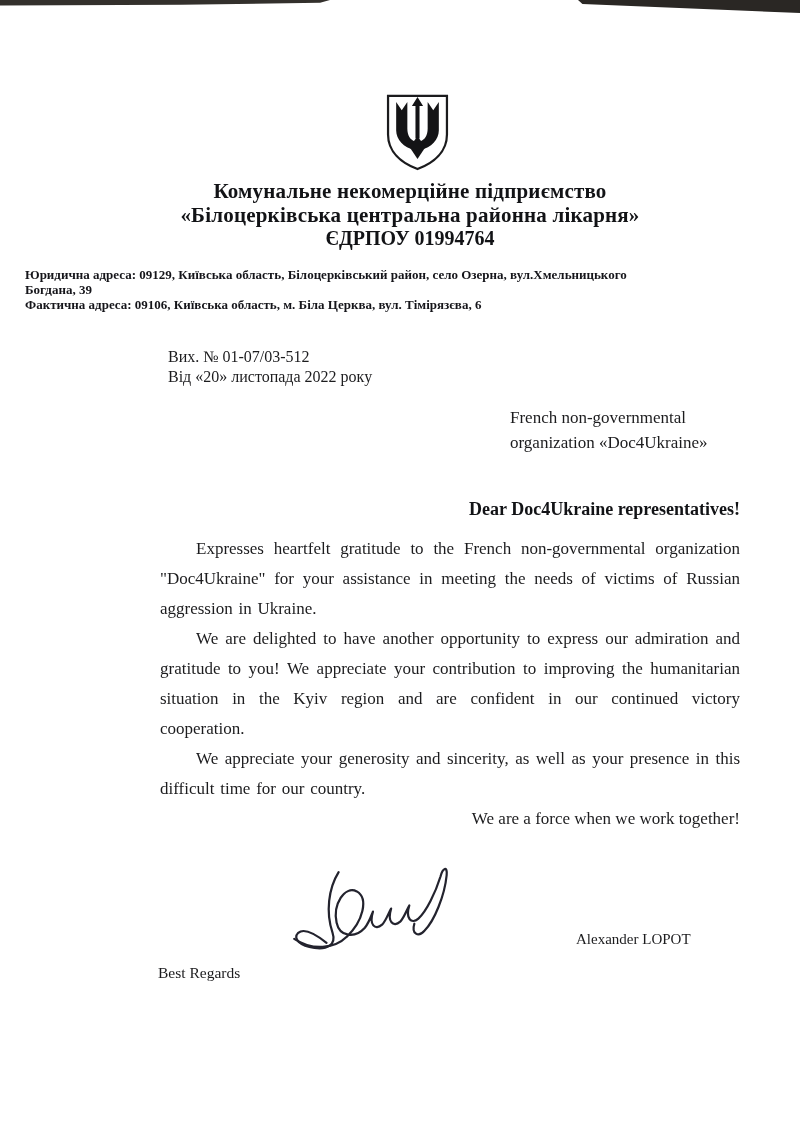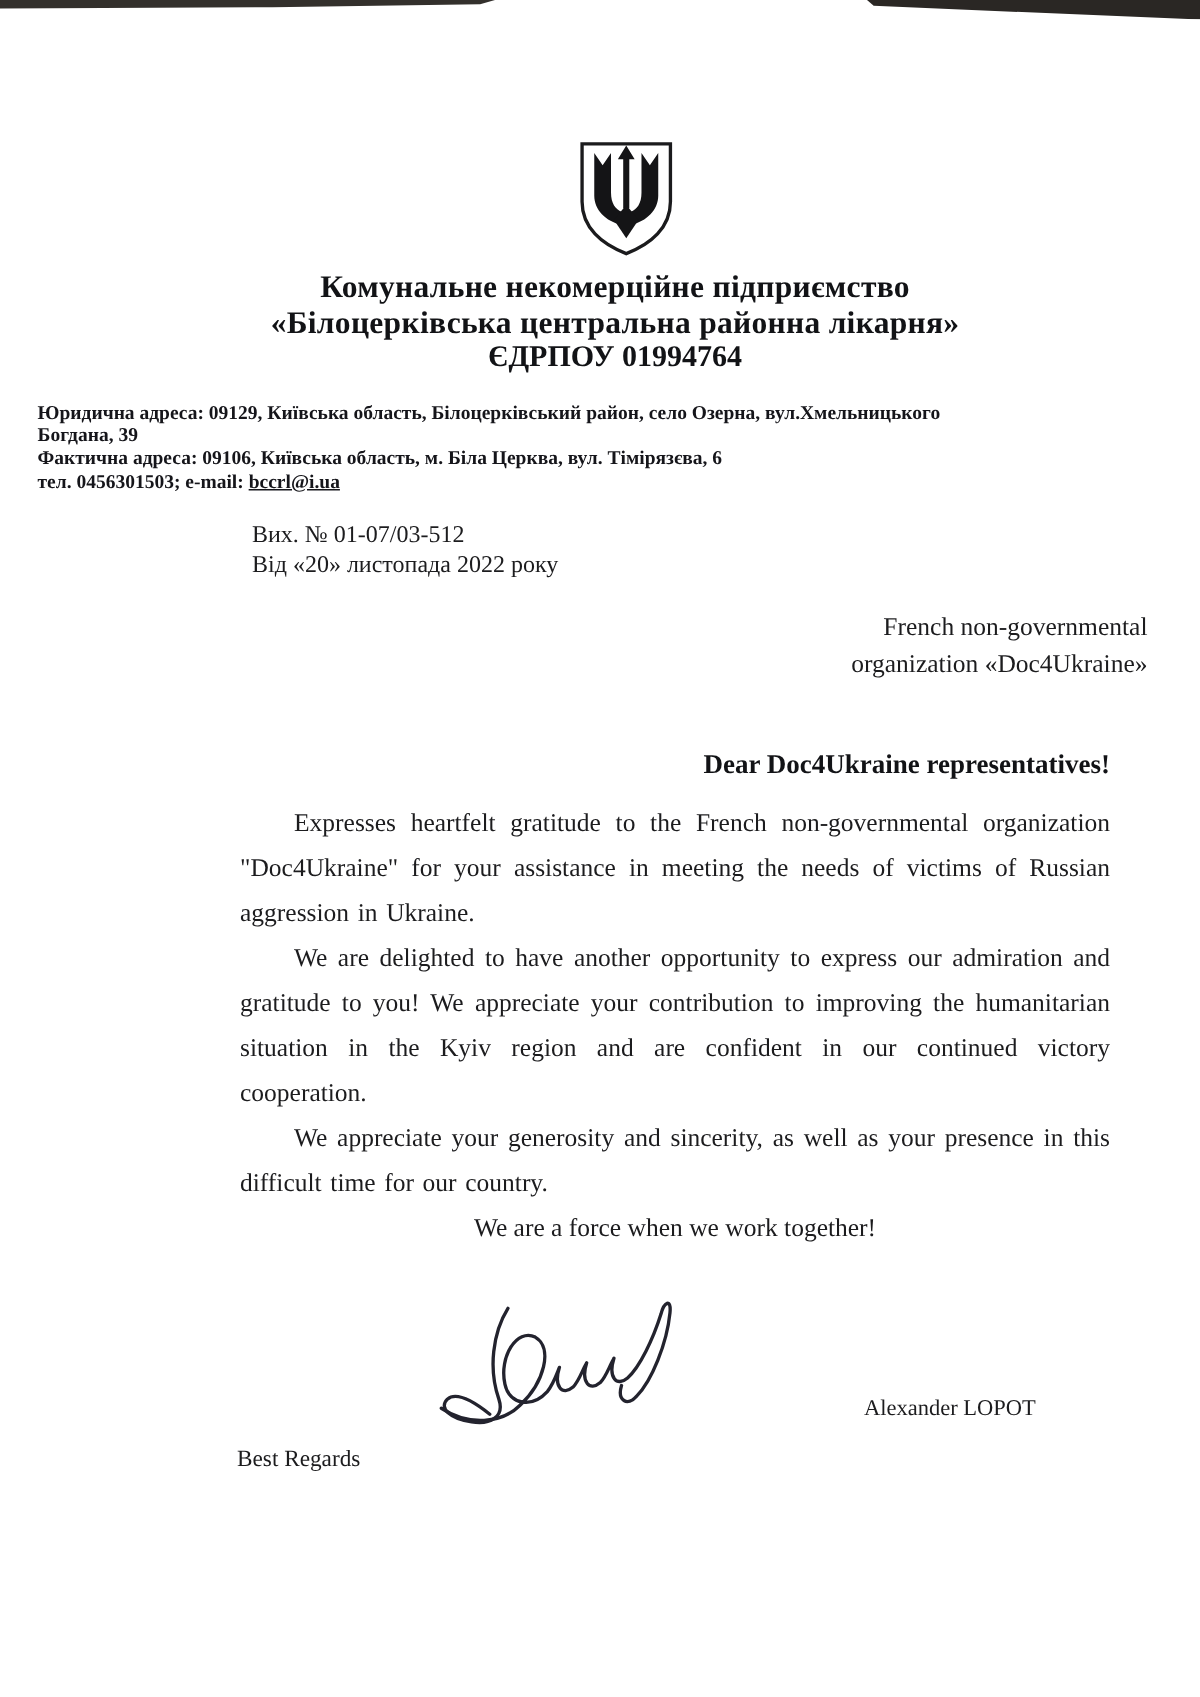--- a/index.html
+++ b/index.html
@@ -38,34 +38,34 @@
   }
   .email { text-decoration:underline; }
   
   .ref-block {
     position:absolute; left:158px; top:347px;
     font-size:16px; line-height:20px;margin-left:10px;
   }
   
   .recipient {
     position:absolute; left:510px; top:405px; width:255px;
-    text-align:right; font-size:17px; line-height:25px;
+    text-align:left; font-size:17px; line-height:25px;
   }
   
   .body-col { position:absolute; left:160px; top:494px; width:580px; font-size:17px; }
   .salutation {
     text-align:right; font-weight:bold; font-size:18px; line-height:30px;
     color:#121316;
   }
   .para {
     margin:0; text-align:justify; text-indent:36px; line-height:30px;
     word-spacing:1.5px;
   }
   .para-first { margin-top:10px; }
-  .slogan { text-align:center; line-height:30px;font-family:Liberation Serif, serif; }
+  .slogan { text-align:right; line-height:30px;font-family:Liberation Serif, serif; }
   
   .best-regards { position:absolute; left:158px; top:964px; font-size:15.5px; }
   .signature    { position:absolute; left:282px; top:850px; width:192px; height:106px; }
   .signer       { position:absolute; left:576px; top:931px; font-size:15px; }
 </style>
 </head>
 <body>
 
 <div class="page">
 
@@ -85,21 +85,20 @@
   <div class="org-block">
     <div class="org-line">Комунальне некомерційне підприємство</div>
     <div class="org-line">«Білоцерківська центральна районна лікарня»</div>
     <div class="org-edrpou">ЄДРПОУ 01994764</div>
   </div>
 
   <div class="addr-block">
     <div>Юридична адреса: 09129, Київська область, Білоцерківський район, село Озерна, вул.Хмельницького</div>
     <div>Богдана, 39</div>
     <div>Фактична адреса: 09106, Київська область, м. Біла Церква, вул. Тімірязєва, 6</div>
-    <div><span>тел. 0456301503; e-mail: </span><span class="email">bccrl@i.ua</span></div>
   </div>
 
   <div class="ref-block">
     <div>Вих. № 01-07/03-512</div>
     <div>Від «20» листопада 2022 року</div>
   </div>
 
   <div class="recipient">
     <div>French non-governmental</div>
     <div>organization «Doc4Ukraine»</div>

